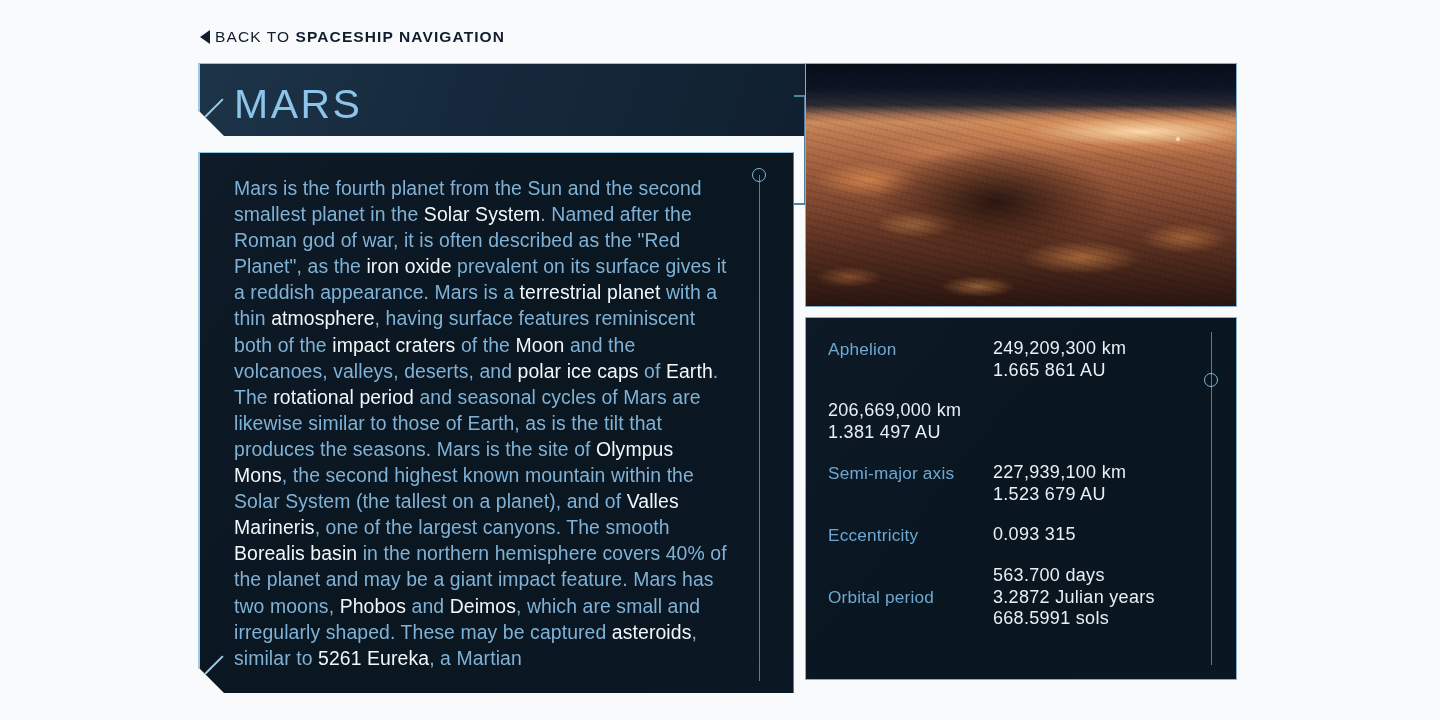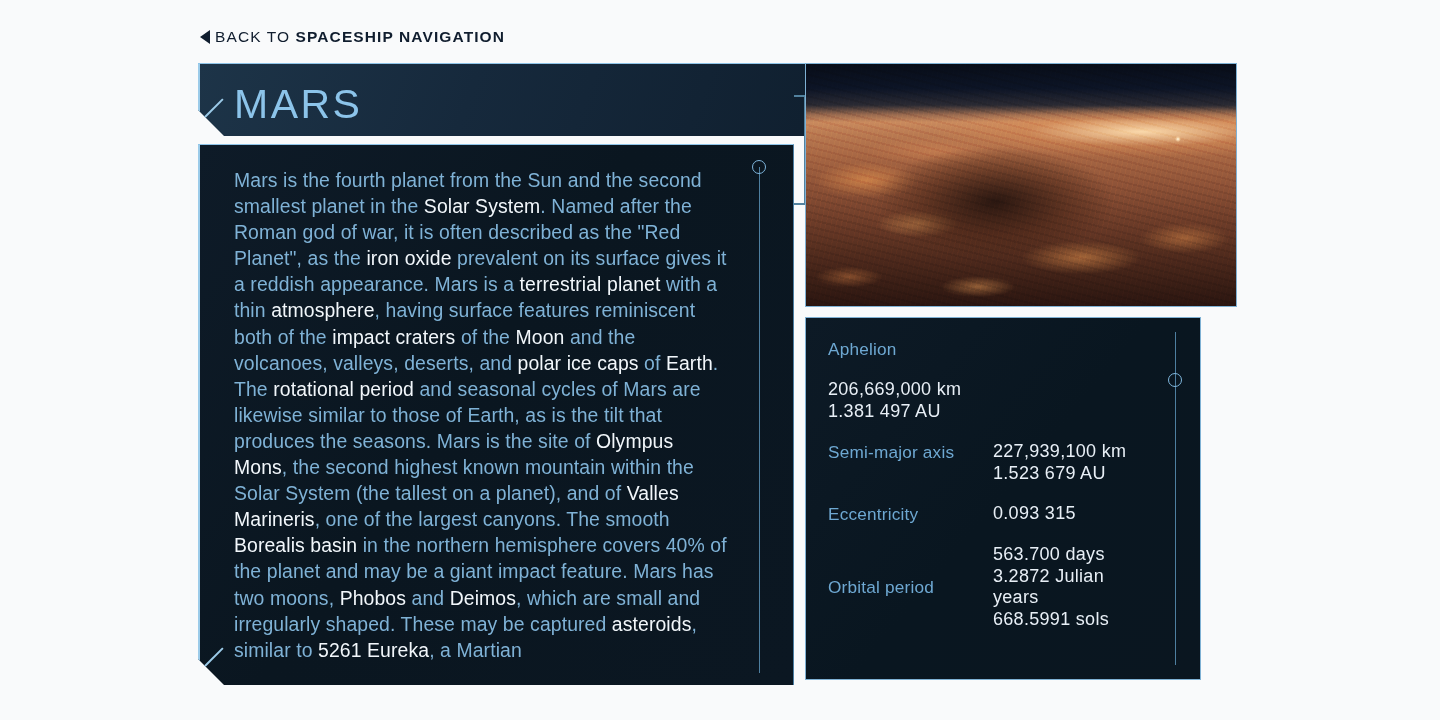--- a/index.html
+++ b/index.html
@@ -69,21 +69,21 @@
     top: 17px;
     font-size: 41px;
     letter-spacing: 2.5px;
     color: #8cc4ea;
     font-weight: 400;
   }
 
   
   #text-panel {
     position: relative;
-    margin-top: 8px;
+    margin-top: 16px;
     width: 596px;
     height: 541px;
     background: linear-gradient(125deg, #0e1b28 0%, #0a1620 45%, #0b1722 100%);
     border-top: 1.5px solid #8fc4e8;
     border-right: 1.5px solid #4d7fa3;
     clip-path: polygon(0 0, 100% 0, 100% 100%, 26px 100%, 0 calc(100% - 26px));
     overflow: hidden;
   }
   #text-panel-edge {
     position: absolute;
@@ -214,21 +214,21 @@
     background-image:
       repeating-linear-gradient(103deg, rgba(255,190,130,0.07) 0px, rgba(255,190,130,0.07) 1px, rgba(0,0,0,0) 1px, rgba(0,0,0,0) 5px),
       repeating-linear-gradient(14deg, rgba(20,8,4,0.10) 0px, rgba(20,8,4,0.10) 2px, rgba(0,0,0,0) 2px, rgba(0,0,0,0) 7px);
     mix-blend-mode: overlay;
   }
 
   
   #data-panel {
     position: relative;
     margin-top: 10px;
-    width: 396px;
+    width: 432px;
     height: 363px;
     background: linear-gradient(130deg, #0d1a26 0%, #091620 50%, #0a1620 100%);
     border: 1.5px solid #7fb1d4;
     overflow: hidden;
   }
   #data-list {
     position: absolute;
     left: 22px;
     top: 20px;
     right: 50px;
@@ -320,20 +320,24 @@
 
   <div id="image-panel">
     <div id="mars-image"></div>
     <div id="mars-image-grain"></div>
   </div>
 
   <div id="data-panel">
     <div id="data-list">
         <div class="data-row">
           <div class="data-label">Aphelion</div>
+          <div class="data-values">
+            <div>249,209,300 km</div>
+            <div>1.665 861 AU</div>
+          </div>
         </div>
         <div class="data-row">
           <div class="data-values">
             <div>206,669,000 km</div>
             <div>1.381 497 AU</div>
           </div>
         </div>
         <div class="data-row">
           <div class="data-label">Semi-major axis</div>
           <div class="data-values">

